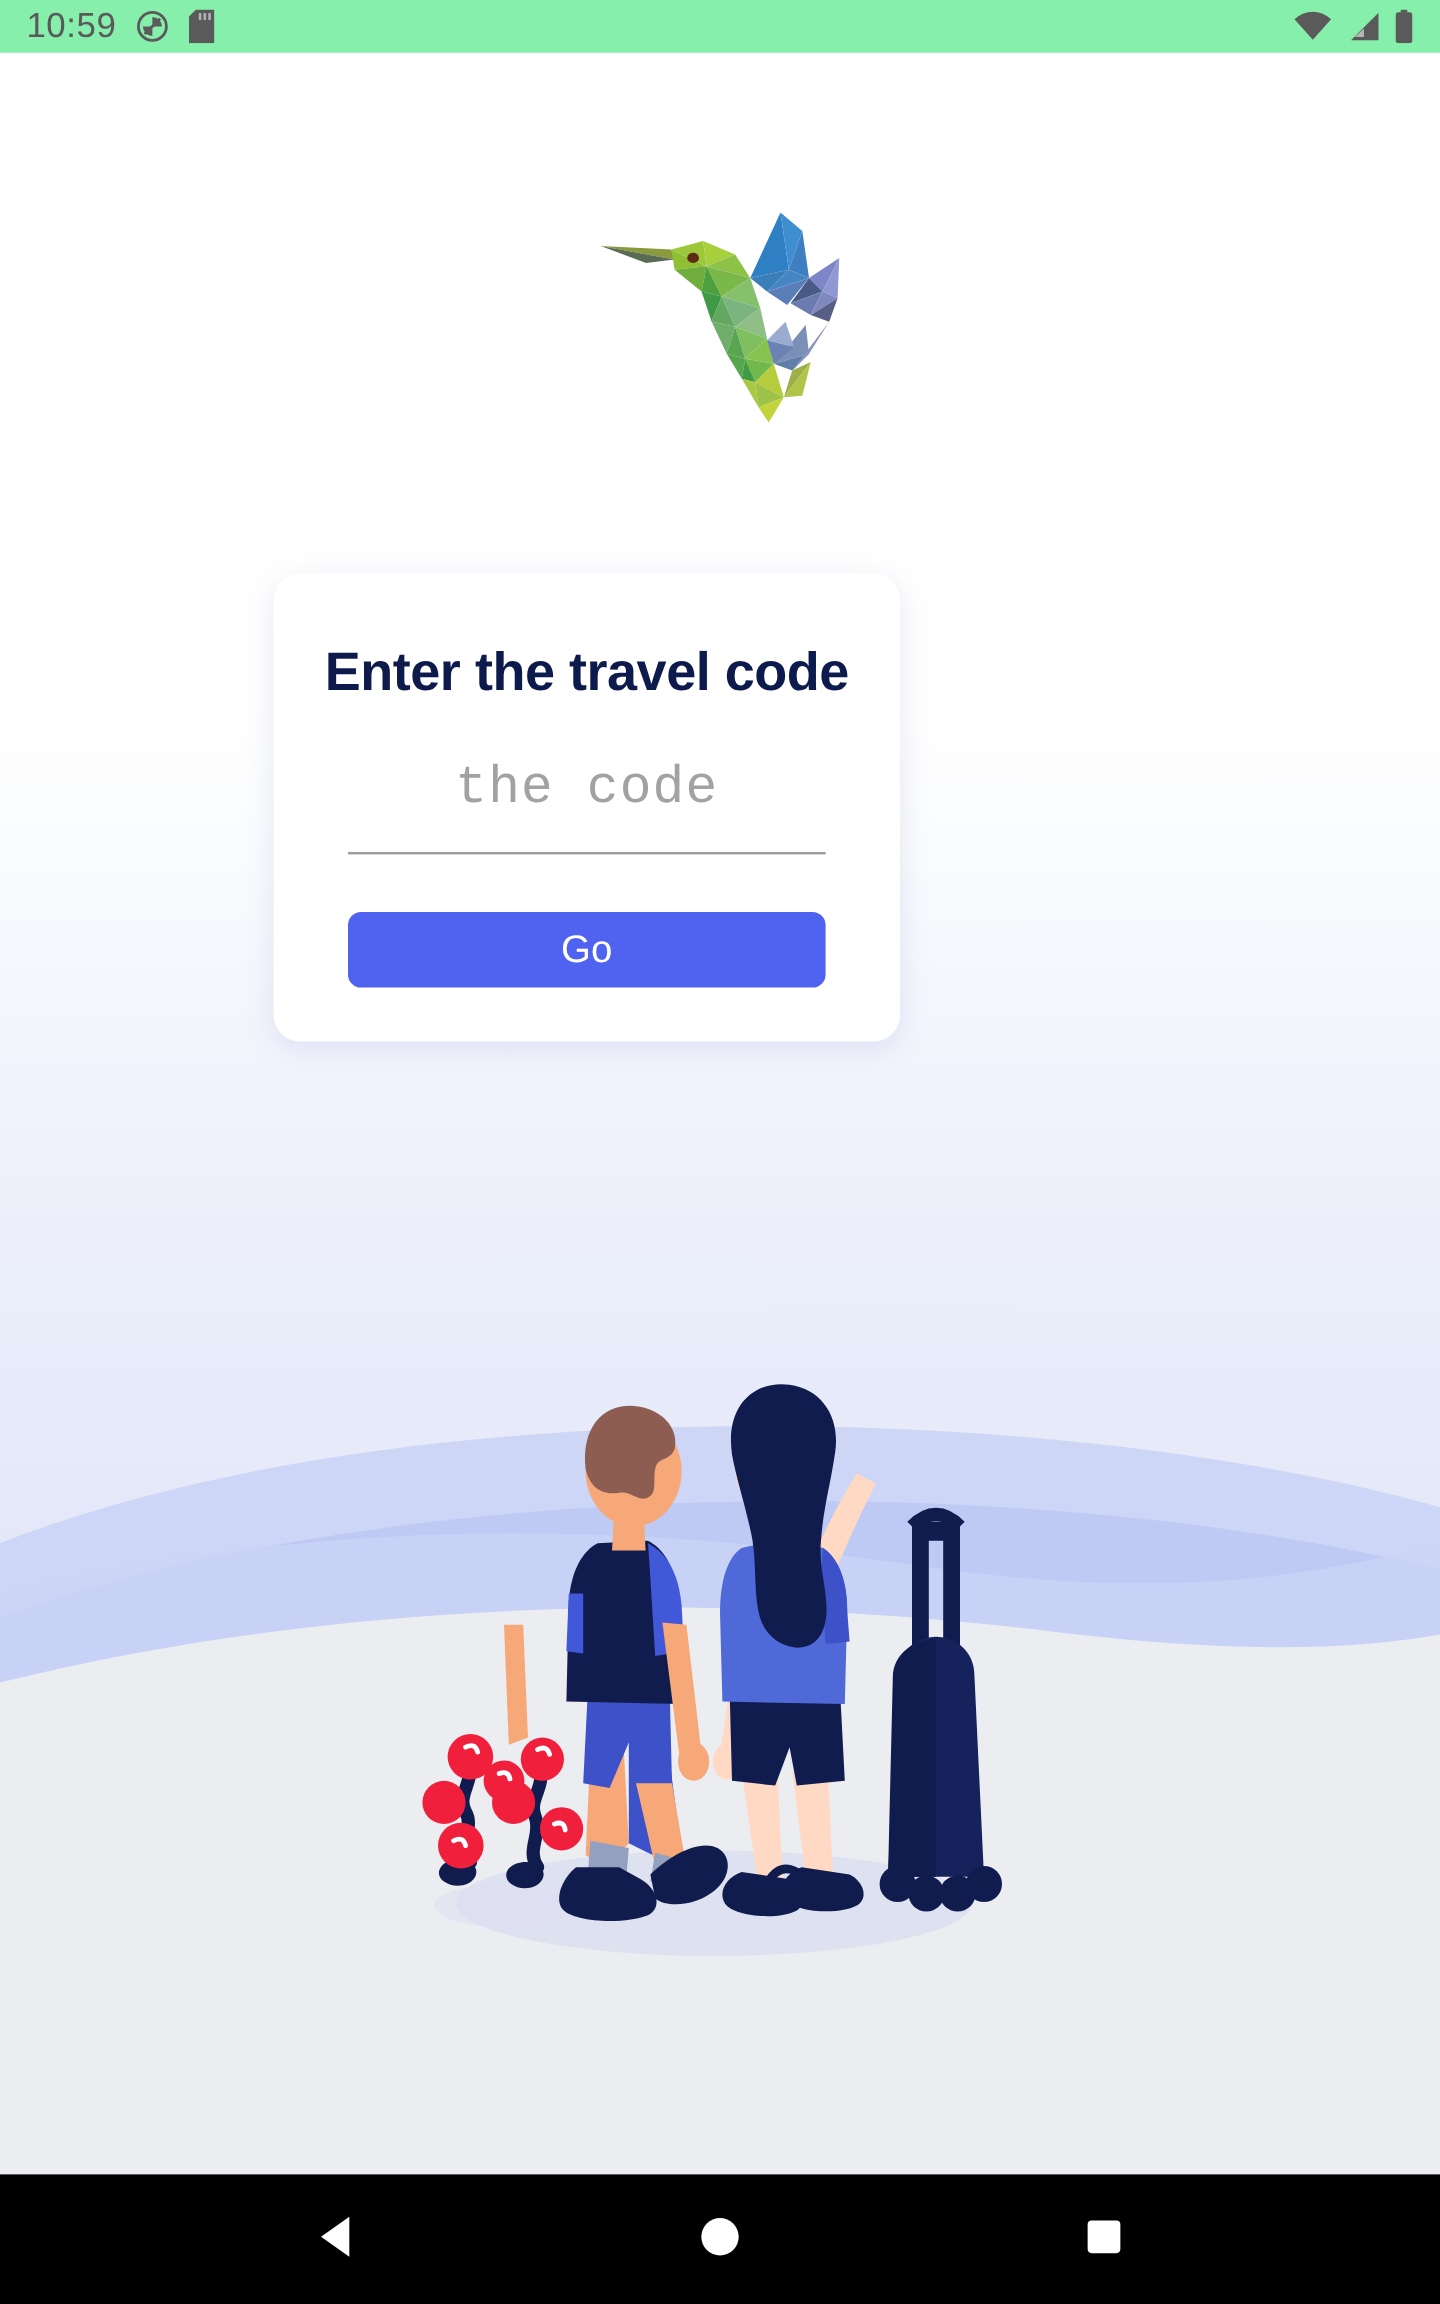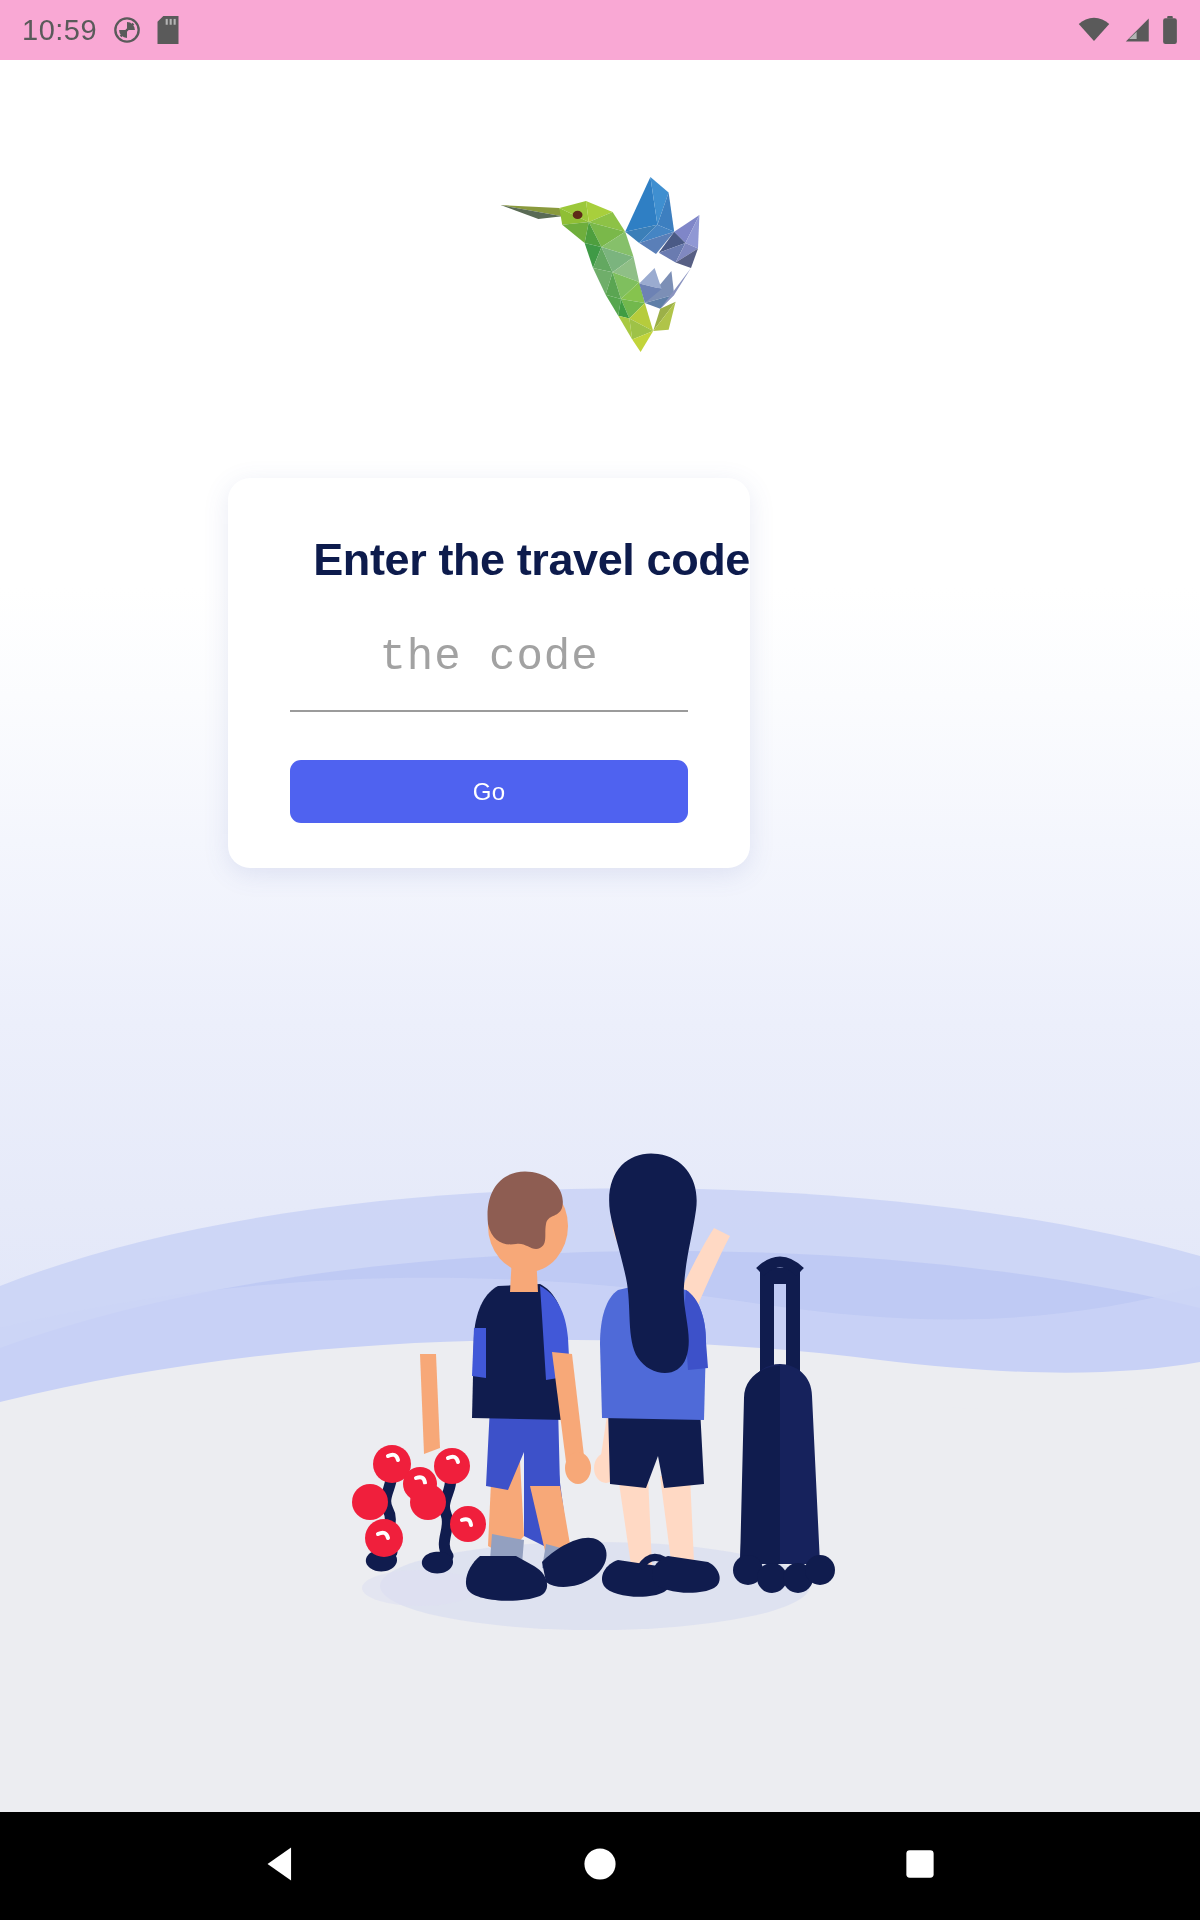--- a/index.html
+++ b/index.html
@@ -13,22 +13,22 @@
     overflow: hidden;
     font-family: "Liberation Sans", sans-serif;
     position: relative;
   }
 
   
   .status-bar {
     position: absolute;
     top: 0; left: 0;
     width: 1200px;
-    height: 60px;
-    background: #f9a8d4;
+    height: 44px;
+    background: #86efac;
     display: flex;
     align-items: center;
     justify-content: space-between;
     padding: 0 22px;
     box-sizing: border-box;
     z-index: 60;
   }
   .status-left {
     display: flex;
     align-items: center;
@@ -95,21 +95,21 @@
     background: #ffffff;
     border-radius: 22px;
     box-shadow: 0 6px 26px rgba(80, 95, 170, 0.13);
     z-index: 20;
     box-sizing: border-box;
     padding: 0;
   }
   .card-title {
     margin: 0;
     padding-top: 56px;
-    text-align: right;
+    text-align: center;
     font-size: 45px;
     font-weight: bold;
     color: #0d1b4c;
     letter-spacing: -0.4px;
     font-family: "Liberation Sans", sans-serif;
   }
   .field-zone {
     position: absolute;
     left: 62px;
     top: 154px;
@@ -137,21 +137,21 @@
   .go-button {
     position: absolute;
     left: 62px;
     top: 282px;
     width: 398px;
     height: 63px;
     background: #4f62f0;
     border: none;
     border-radius: 11px;
     color: #ffffff;
-    font-size: 24px;
+    font-size: 32px;
     font-family: "Liberation Sans", sans-serif;
     cursor: pointer;
     letter-spacing: 0.2px;
   }
 
   
   .people-art {
     position: absolute;
     left: 0;
     bottom: 0;

